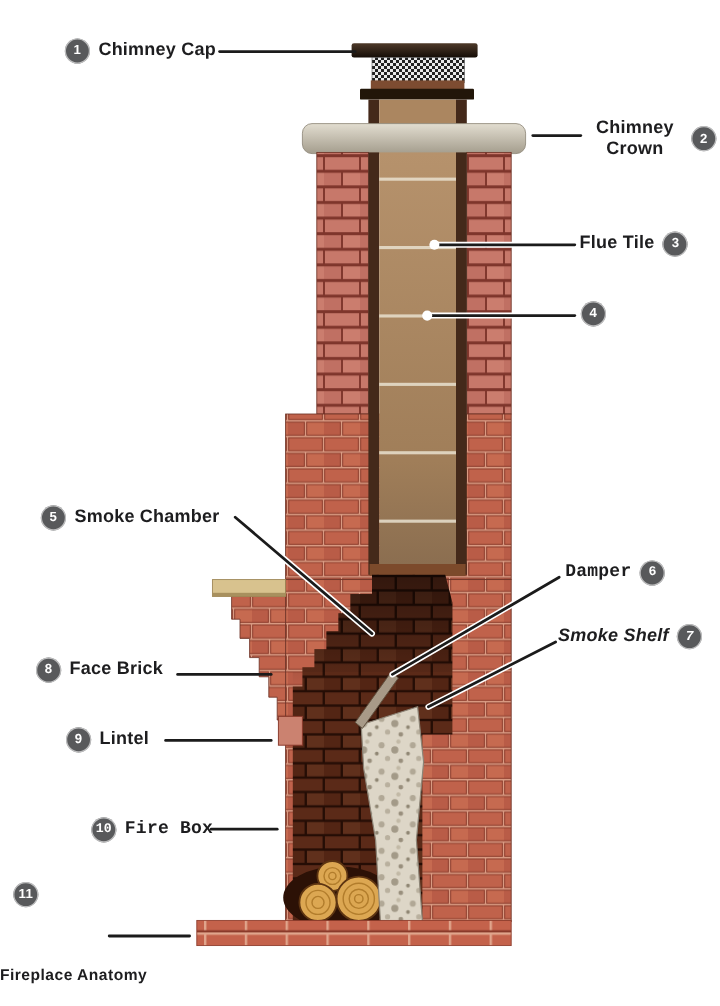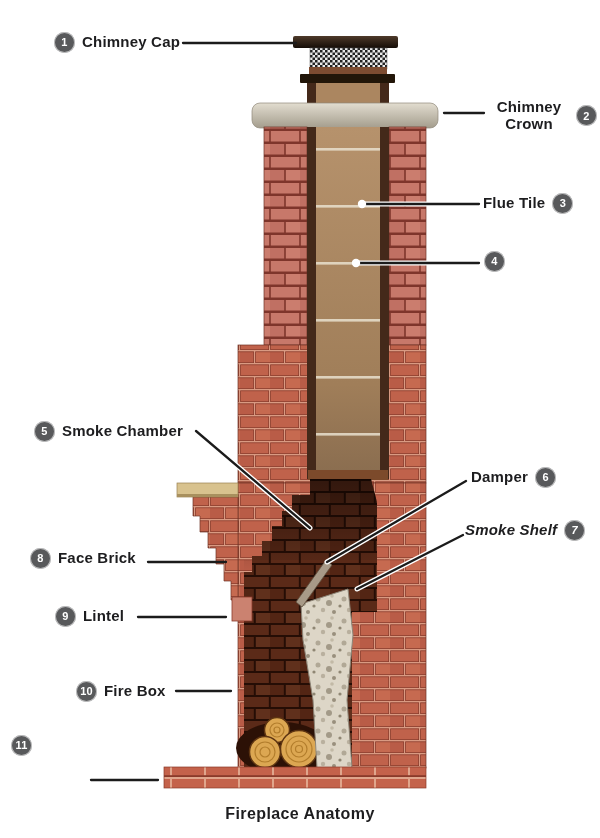--- a/index.html
+++ b/index.html
@@ -12,30 +12,30 @@
   .num{flex:none;width:21px;height:21px;border-radius:50%;
        background:var(--c-badge,#58595b);color:#fff;font-size:11px;font-weight:700;
        display:flex;align-items:center;justify-content:center;
        box-shadow:0 0 0 1px rgba(255,255,255,.6) inset;}
   .wrap{white-space:normal;text-align:center;}
   .l1 {left:54px;  top:32px;}
   .l2 {left:489px; top:99px;}  .l2 .wrap{width:80px;}
   .l3 {left:483px; top:193px;}
   .l4 {left:484px; top:251px;} .l4 .wrap{width:62px;}
   .l5 {left:34px;  top:421px;}
-  .l6 {left:471px; top:467px;}
+  .l6 {left:471px; top:467px;font-family:Liberation Mono, monospace;}
   .l7 {left:465px; top:520px;font-style:italic;}
   .l8 {left:30px;  top:548px;}
   .l9 {left:55px;  top:606px;}
-  .l10{left:76px;  top:681px;}
+  .l10{left:76px;  top:681px;font-family:Liberation Mono, monospace;}
   .l11{left:8px;   top:735px;flex-direction:row;align-items:flex-start;gap:4px;}
   .l11 .num{margin-left:3px;}
   .l11 .wrap{width:88px;}
-  .title{position:absolute;left:0;right:0;top:805px;text-align:center;
-         font-weight:700;font-size:16px;letter-spacing:.4px;color:var(--c-text,#1d1d1f);}
+  .title{position:absolute;left:0;right:0;top:805px;
+         font-weight:700;font-size:13px;letter-spacing:.4px;color:var(--c-text,#1d1d1f);}
 </style>
 </head>
 <body>
 
 <div class="stage">
 
 <svg width="600" height="838" viewBox="0 0 600 838">
   <defs>
     <pattern id="brickA" width="30" height="26" patternUnits="userSpaceOnUse">
       <rect width="30" height="26" fill="#7e352b"></rect>

